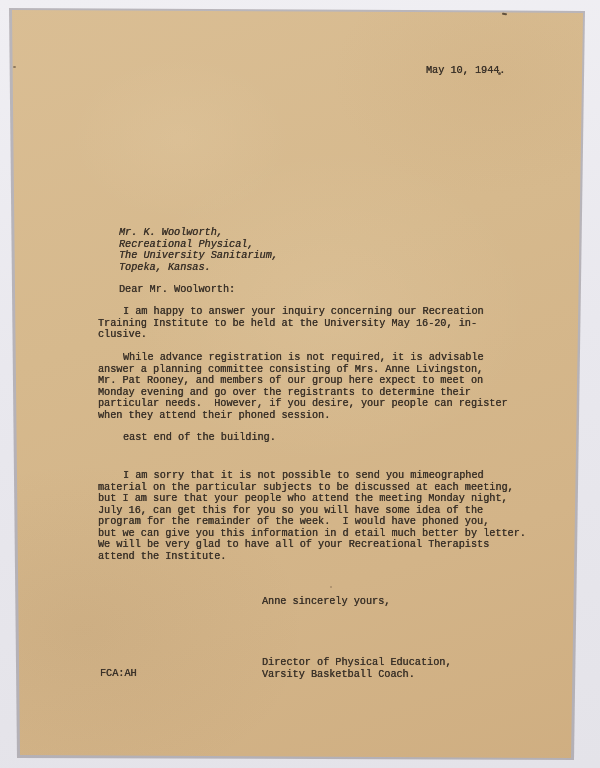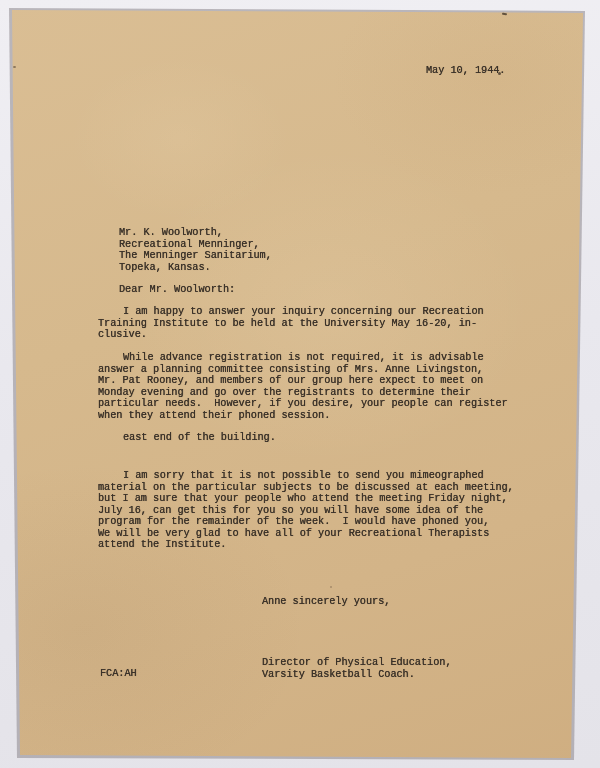--- a/index.html
+++ b/index.html
@@ -37,21 +37,21 @@
     font-size: 10.2px;
     line-height: 11.5px;
     color: #3a3128;
     text-shadow: 0 0 0.6px rgba(58, 49, 40, 0.85), 0.4px 0.4px 0.7px rgba(58, 49, 40, 0.3);
   }
   .block { position: absolute; }
   .line { white-space: pre; }
   .para .line:first-child { padding-left: 25px; }
 
   .date-block       { left: 426px; top: 65px;  }
-  .recipient-block  { left: 119px; top: 227px; }
+  .recipient-block  { left: 119px; top: 227px; font-style: italic; }
   .salutation-block { left: 119px; top: 284px; }
   .para-1           { left: 98px;  top: 306px; }
   .para-2           { left: 98px;  top: 352px; }
   .para-3           { left: 98px;  top: 432px; }
   .para-4           { left: 98px;  top: 470px; }
   .closing-block    { left: 262px; top: 596px; }
   .initials-block   { left: 100px; top: 668px; }
   .signature-block  { left: 262px; top: 657px; }
 
   
@@ -72,22 +72,22 @@
   <div class="speck speck-2"></div>
   <div class="speck speck-3"></div>
   <div class="speck speck-4"></div>
 
   <div class="content">
 
     <div class="block date-block">May 10, 1944.</div>
 
     <div class="block recipient-block">
         <div class="line">Mr. K. Woolworth,</div>
-        <div class="line">Recreational Menninger,</div>
-        <div class="line">The Menninger Sanitarium,</div>
+        <div class="line">Recreational Physical,</div>
+        <div class="line">The University Sanitarium,</div>
         <div class="line">Topeka, Kansas.</div>
       </div>
 
     <div class="block salutation-block">Dear Mr. Woolworth:</div>
 
     <div class="block para para-1">
         <div class="line">I am happy to answer your inquiry concerning our Recreation</div>
         <div class="line">Training Institute to be held at the University May 16-20, in-</div>
         <div class="line">clusive.</div>
       </div>
@@ -101,23 +101,24 @@
         <div class="line">when they attend their phoned session.</div>
       </div>
 
     <div class="block para para-3">
         <div class="line">east end of the building.</div>
       </div>
 
     <div class="block para para-4">
         <div class="line">I am sorry that it is not possible to send you mimeographed</div>
         <div class="line">material on the particular subjects to be discussed at each meeting,</div>
-        <div class="line">but I am sure that your people who attend the meeting Friday night,</div>
+        <div class="line">but I am sure that your people who attend the meeting Monday night,</div>
         <div class="line">July 16, can get this for you so you will have some idea of the</div>
         <div class="line">program for the remainder of the week.  I would have phoned you,</div>
+        <div class="line">but we can give you this information in d etail much better by letter.</div>
         <div class="line">We will be very glad to have all of your Recreational Therapists</div>
         <div class="line">attend the Institute.</div>
       </div>
 
     <div class="block closing-block">Anne sincerely yours,</div>
 
     <div class="block initials-block">FCA:AH</div>
 
     <div class="block signature-block">
         <div class="line">Director of Physical Education,</div>

